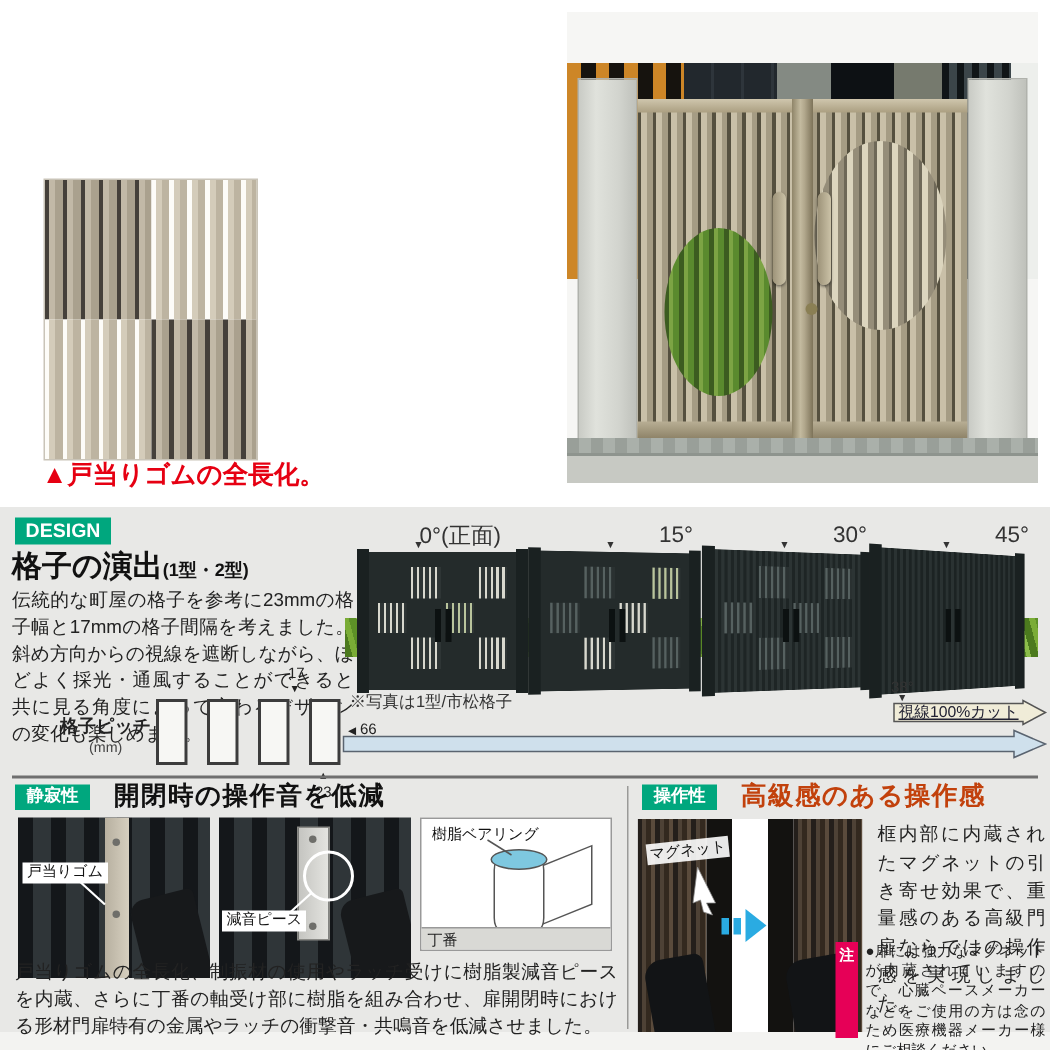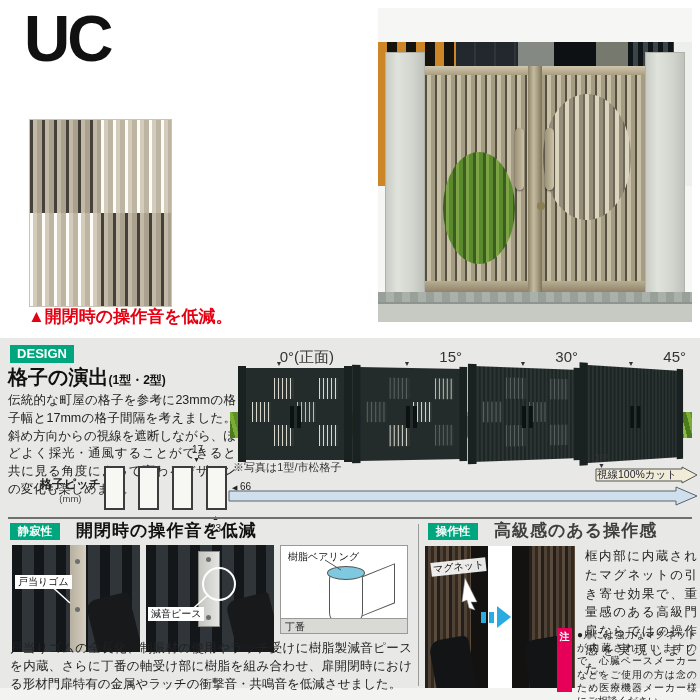--- a/index.html
+++ b/index.html
@@ -93,21 +93,21 @@
   .agate.a15 { transform:perspective(600px) rotateY(14deg) scaleX(1.04); }
   .agate.a30 { transform:perspective(600px) rotateY(26deg) scaleX(1.1);
     background:repeating-linear-gradient(90deg,#1e2525 0 2px,#2c3434 2px 4px); }
   .agate.a45 { transform:perspective(600px) rotateY(40deg) scaleX(1.18);
     background:repeating-linear-gradient(90deg,#1c2323 0 2px,#2a3232 2px 4px); }
 
   .photo-note { position:absolute; left:233px; top:460px; font-size:11px; color:#333; }
   .cut-angle { position:absolute; left:594px; top:453px; font-size:10px; color:#333; }
   .cut-angle-ptr { position:absolute; left:598px; top:462px; font-size:7px; color:#333; }
   .arrow-wrap { position:absolute; }
-  .arrow-text { position:absolute; font-size:11px; color:#223; font-weight:400; }
+  .arrow-text { position:absolute; font-size:11px; color:#223; text-align:center; font-weight:400;text-decoration:underline; }
 
   .hr-line { position:absolute; left:8px; top:517px; width:684px; height:2px; background:#6f6f6f; }
   .v-divider { position:absolute; left:418px; top:524px; width:1px; height:162px; background:#9a9a98; }
 
   
   .badge.quiet { left:10px; top:523px; }
   .quiet-h { position:absolute; left:76px; top:519px; font-size:17px; font-weight:700; color:#111; letter-spacing:1px; }
   .qimg { position:absolute; top:545px; width:128px; height:107px; overflow:hidden;
     background:repeating-linear-gradient(90deg,#14171a 0 10px,#2f3538 10px 22px); }
   .qimg.i1{ left:12px; } .qimg.i2{ left:146px; }
@@ -121,21 +121,21 @@
   .ring { position:absolute; width:34px; height:34px; border:2px solid #fff; border-radius:50%; }
   .hinge-cyl { position:absolute; left:48px; top:26px; width:34px; height:48px; background:#fff; border:1.5px solid #555; border-radius:4px/8px; }
   .hinge-top { position:absolute; left:46px; top:20px; width:38px; height:14px; background:#7ec8e0; border:1.5px solid #555; border-radius:50%; }
   .hinge-flag { position:absolute; left:80px; top:24px; width:34px; height:40px; border:1.5px solid #555; background:#fff; transform:skewY(-22deg); }
   .qimg3 .cap { position:absolute; left:0; bottom:0; width:100%; height:15px; background:#d9d9d5; border-top:1px solid #999;
     font-size:10px; color:#222; padding:1px 4px; }
   .quiet-body { position:absolute; left:10px; top:640px; width:402px; font-size:12.5px; line-height:1.42; color:#222; text-align:justify; }
 
   
   .badge.oper { left:428px; top:523px; }
-  .oper-h { position:absolute; left:494px; top:519px; font-size:17px; font-weight:700; color:#404040; letter-spacing:1px; }
+  .oper-h { position:absolute; left:494px; top:519px; font-size:17px; font-weight:700; color:#c2410c; letter-spacing:1px; }
   .mimg { position:absolute; left:425px; top:546px; width:150px; height:142px; background:#fff; overflow:hidden; }
   .wood { position:absolute; top:0; height:100%;
     background:repeating-linear-gradient(90deg,#241f1b 0 3px,#4e4236 3px 6px,#33291f 6px 9px,#5a4b3c 9px 12px); }
   .wood.wl{ left:0; width:46px; } .wood.wr{ left:104px; width:46px; }
   .stile-dark { position:absolute; top:0; width:17px; height:100%; background:#131210; }
   .stile-dark.sl{ left:46px; } .stile-dark.sr{ left:87px; }
   .mhandle { position:absolute; bottom:-8px; width:40px; height:58px; background:#121416; border-radius:12px 6px 0 0; }
   .mhandle.ml{ left:8px; transform:rotate(-10deg);} .mhandle.mr{ left:102px; transform:rotate(-10deg);}
   .mag-chip { position:absolute; left:6px; top:14px; background:rgba(255,255,255,.9); color:#111; font-size:10px;
     padding:0 2px; transform:rotate(-6deg); }
@@ -146,29 +146,28 @@
   .note { position:absolute; left:557px; top:628px; width:141px; }
   .note-bar { position:absolute; left:0; top:0; width:15px; height:64px; background:#e60057; color:#fff;
     font-size:10px; font-weight:700; text-align:center; padding-top:2px; }
   .note-body { position:absolute; left:20px; top:0; width:120px; font-size:10px; line-height:1.32; color:#222; text-align:justify; }
 </style>
 </head>
 <body>
 
 <div class="page">
 
-  <div class="uc-title">UC</div>
 
   <div class="swatch">
     <div class="q q1 sl-dark"></div>
     <div class="q q2 sl-white"></div>
     <div class="q q3 sl-white"></div>
     <div class="q q4 sl-dark"></div>
   </div>
-  <div class="sample-caption">▲開閉時の操作音を低減。</div>
+  <div class="sample-caption">▲戸当りゴムの全長化。</div>
 
   <div class="photo">
     <div class="ph-bldg">
       <div class="ph-orange"></div>
       <div class="ph-panel"></div>
       <div class="ph-tilecol"></div>
       <div class="ph-doorway"></div>
       <div class="ph-door">
           <div class="knob"></div>
         </div>

